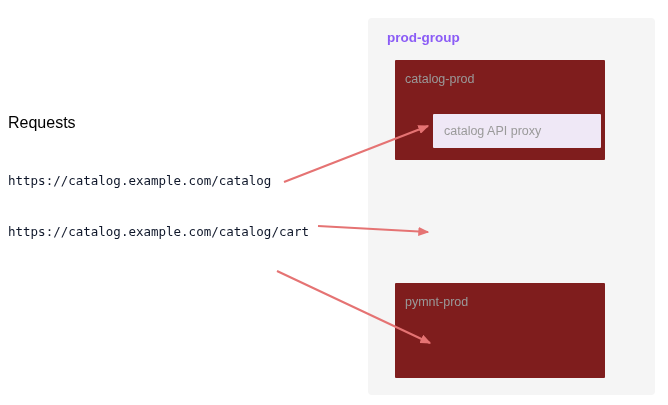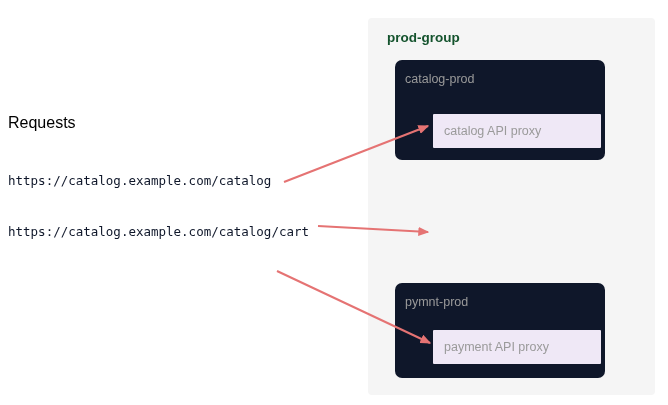--- a/index.html
+++ b/index.html
@@ -56,30 +56,30 @@
     height: 377px;
     background: #f5f5f5;
     border-radius: 4px;
   }
   #prod-group-title {
     position: absolute;
     left: 19px;
     top: 12px;
     font-size: 13.5px;
     font-weight: bold;
-    color: #14532d;
+    color: #8b5cf6;
     white-space: nowrap;
   }
 
   .env-box {
     position: absolute;
     left: 27px;
     width: 210px;
-    background: #0f172a;
-    border-radius: 7px;
+    background: #7f1d1d;
+    border-radius: 1px;
   }
   #env-box-0 { top: 42px;  height: 100px; }
   #env-box-1 { top: 155px; height: 95px;  }
   #env-box-2 { top: 265px; height: 95px;  }
 
   .env-label {
     position: absolute;
     left: 10px;
     top: 12px;
     font-size: 12.5px;
@@ -139,23 +139,20 @@
   <div class="env-box" id="env-box-0">
     <div class="env-label">catalog-prod</div>
     <div class="proxy-box">
       <div class="proxy-label">catalog API proxy</div>
     </div>
   </div>
 
 
   <div class="env-box" id="env-box-2">
     <div class="env-label">pymnt-prod</div>
-    <div class="proxy-box">
-      <div class="proxy-label">payment API proxy</div>
-    </div>
   </div>
 </div>
 
 <svg id="arrow-layer" viewBox="0 0 668 405">
   <defs>
     <marker id="arrowhead" markerWidth="5.2" markerHeight="4.4" refX="4.6" refY="2.2" orient="auto" markerUnits="strokeWidth">
       <path d="M0,0 L5.2,2.2 L0,4.4 Z" fill="#e57373"></path>
     </marker>
   </defs>
 

